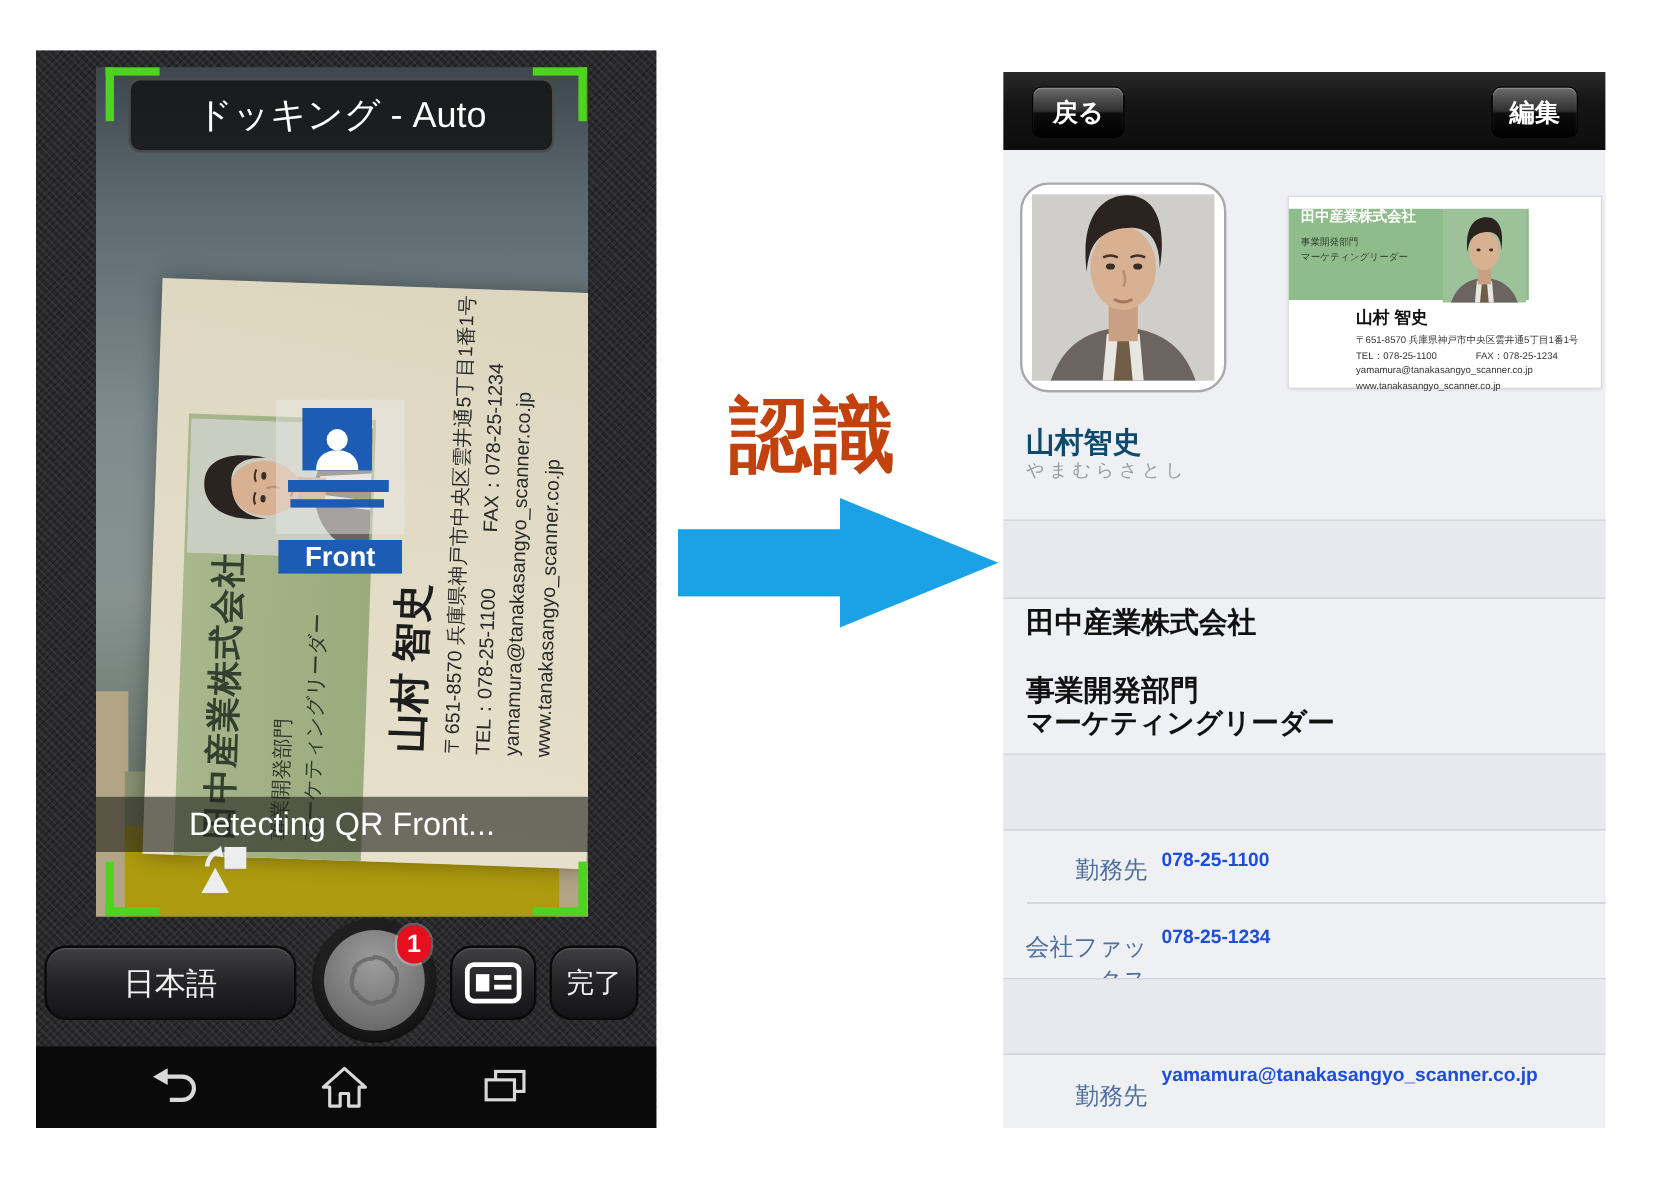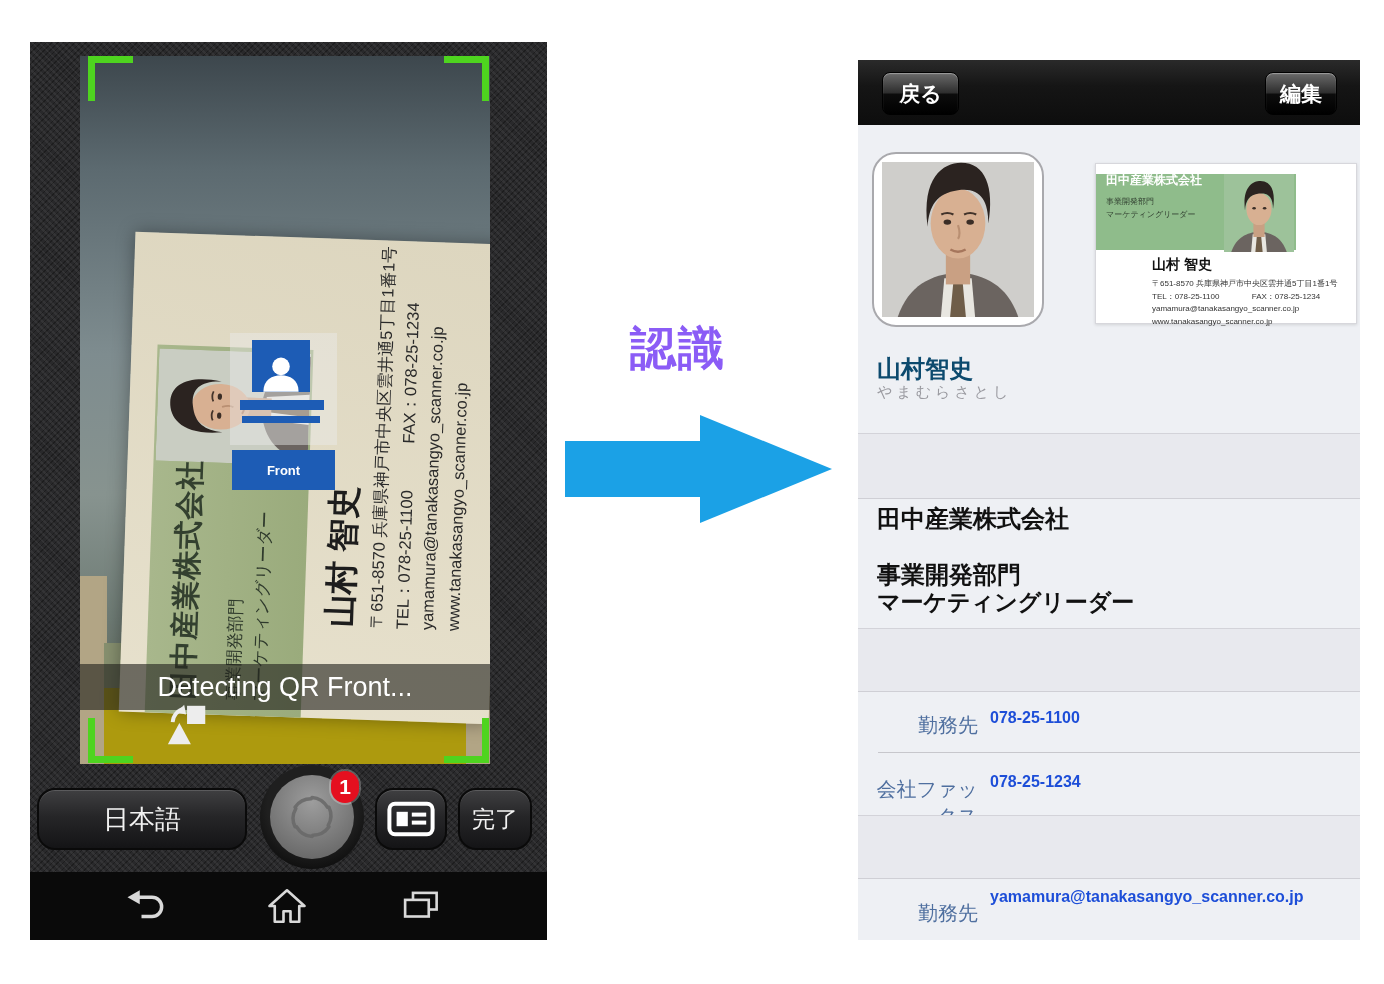--- a/index.html
+++ b/index.html
@@ -35,22 +35,22 @@
   .bk-bl{border-left-width:7px;border-bottom-width:7px;}
   .bk-br{border-right-width:7px;border-bottom-width:7px;}
   .title-pill{left:27px;top:9px;width:351px;height:58px;background:rgba(14,14,14,0.78);
     border:2px solid #4a4a4a;border-radius:10px;color:#fff;font-size:30px;
     display:flex;align-items:center;justify-content:center;}
   
   .ov-back{left:150px;top:277px;width:107px;height:112px;background:rgba(235,235,235,0.45);}
   .ov-ic{left:172px;top:284px;width:58px;height:52px;background:#1d5cb5;display:flex;align-items:flex-end;justify-content:center;}
   .ov-bar1{left:160px;top:344px;width:84px;height:10px;background:#1d5cb5;}
   .ov-bar2{left:162px;top:360px;width:78px;height:7px;background:#1d5cb5;}
-  .front-pill{left:152px;top:394px;width:103px;height:40px;background:#1d5cb5;color:#fff;
-    font-size:13px;font-weight:bold;display:flex;align-items:center;justify-content:center;}
+  .front-pill{left:152px;top:394px;width:103px;height:28px;background:#1d5cb5;color:#fff;
+    font-size:23px;font-weight:bold;display:flex;align-items:center;justify-content:center;}
   .qr-bar{left:0;top:608px;width:410px;height:46px;background:rgba(35,35,30,0.62);color:#fff;
     font-size:27px;display:flex;align-items:center;justify-content:center;}
   .flip{left:85px;top:644px;width:46px;height:48px;}
   
   .btn-dark{background:linear-gradient(180deg,#3f3f41 0%,#262628 45%,#141416 100%);
     border:2px solid #0a0a0a;border-radius:18px;color:#f2f2f2;
     display:flex;align-items:center;justify-content:center;box-shadow:inset 0 1px 0 rgba(255,255,255,0.15);}
   .lang{left:7px;top:746px;width:206px;height:58px;font-size:26px;}
   .shutter-o{left:230px;top:723px;width:104px;height:104px;border-radius:50%;
     background:radial-gradient(circle at 50% 40%, #1f1f1f 55%, #000 100%);}
@@ -59,27 +59,27 @@
     display:flex;align-items:center;justify-content:center;}
   .badge{left:301px;top:729px;width:28px;height:32px;background:#e50f1f;border-radius:15px;
     color:#fff;font-size:21px;font-weight:bold;display:flex;align-items:center;justify-content:center;
     box-shadow:0 0 0 2px rgba(255,255,255,0.25);}
   .cardbtn{left:345px;top:746px;width:68px;height:58px;}
   .done{left:428px;top:746px;width:70px;height:58px;font-size:23px;}
   .navbar{left:0;top:830px;width:517px;height:68px;background:#0a0a0a;}
   .navic{top:13px;width:42px;height:42px;}
 
   
-  .rec-label{left:603px;top:318px;width:150px;font-size:46px;font-weight:600;color:#8b5cf6;text-align:center;letter-spacing:2px;}
+  .rec-label{left:603px;top:318px;width:150px;font-size:68px;font-weight:600;color:#c2410c;text-align:center;letter-spacing:2px;}
   .arrow-body{left:565px;top:441px;width:137px;height:56px;background:#1ba1e6;}
   .arrow-head{left:700px;top:415px;width:0;height:0;border-top:54px solid transparent;
     border-bottom:54px solid transparent;border-left:132px solid #1ba1e6;}
 
   
-  .phone-r{left:836px;top:60px;width:502px;height:880px;background:#eef0f4;overflow:hidden;margin-left:22px;}
+  .phone-r{left:836px;top:60px;width:502px;height:880px;background:#eef0f4;overflow:hidden;}
   .hdr{left:0;top:0;width:502px;height:65px;background:linear-gradient(180deg,#2a2a2a,#151515 40%,#0d0d0d);}
   .hbtn{top:12px;height:41px;border-radius:8px;border:1px solid #000;
     background:linear-gradient(180deg,#6b6b6b 0%,#2e2e2e 48%,#0c0c0c 52%,#000 100%);
     color:#fff;font-size:21px;font-weight:bold;display:flex;align-items:center;justify-content:center;
     box-shadow:inset 0 1px 1px rgba(255,255,255,0.35);}
   .hbtn-back{left:24px;width:75px;}
   .hbtn-edit{left:407px;width:70px;}
   .photo-frame{left:14px;top:92px;width:172px;height:175px;background:#fff;border:2px solid #a9a9ad;
     border-radius:24px;padding:8px;box-sizing:border-box;}
   .photo-inner{width:100%;height:100%;overflow:hidden;background:#cfcecb;}
@@ -178,20 +178,21 @@
           <polygon points="20,4 22,14 12,12" fill="#ededed"></polygon>
           <polygon points="3,45 27,45 15,23" fill="#ededed"></polygon>
         </svg>
       </div>
 
       <div class="a bk bk-tl" style="left:8px;top:0;"></div>
       <div class="a bk bk-tr" style="left:364px;top:0;"></div>
       <div class="a bk bk-bl" style="left:8px;top:662px;"></div>
       <div class="a bk bk-br" style="left:364px;top:662px;"></div>
 
+      <div class="a title-pill">ドッキング - Auto</div>
     </div>
 
     <div class="a btn-dark lang">日本語</div>
 
     <div class="a shutter-o"></div>
     <div class="a shutter-i">
       <svg viewBox="0 0 80 80" width="56" height="56">
         <g stroke="#686868" stroke-width="5" fill="none" stroke-linecap="round" opacity="0.85">
           <path d="M40 12 A28 28 0 0 1 62 26" transform="rotate(0 40 40)"></path>
           <path d="M40 12 A28 28 0 0 1 62 26" transform="rotate(60 40 40)"></path>

